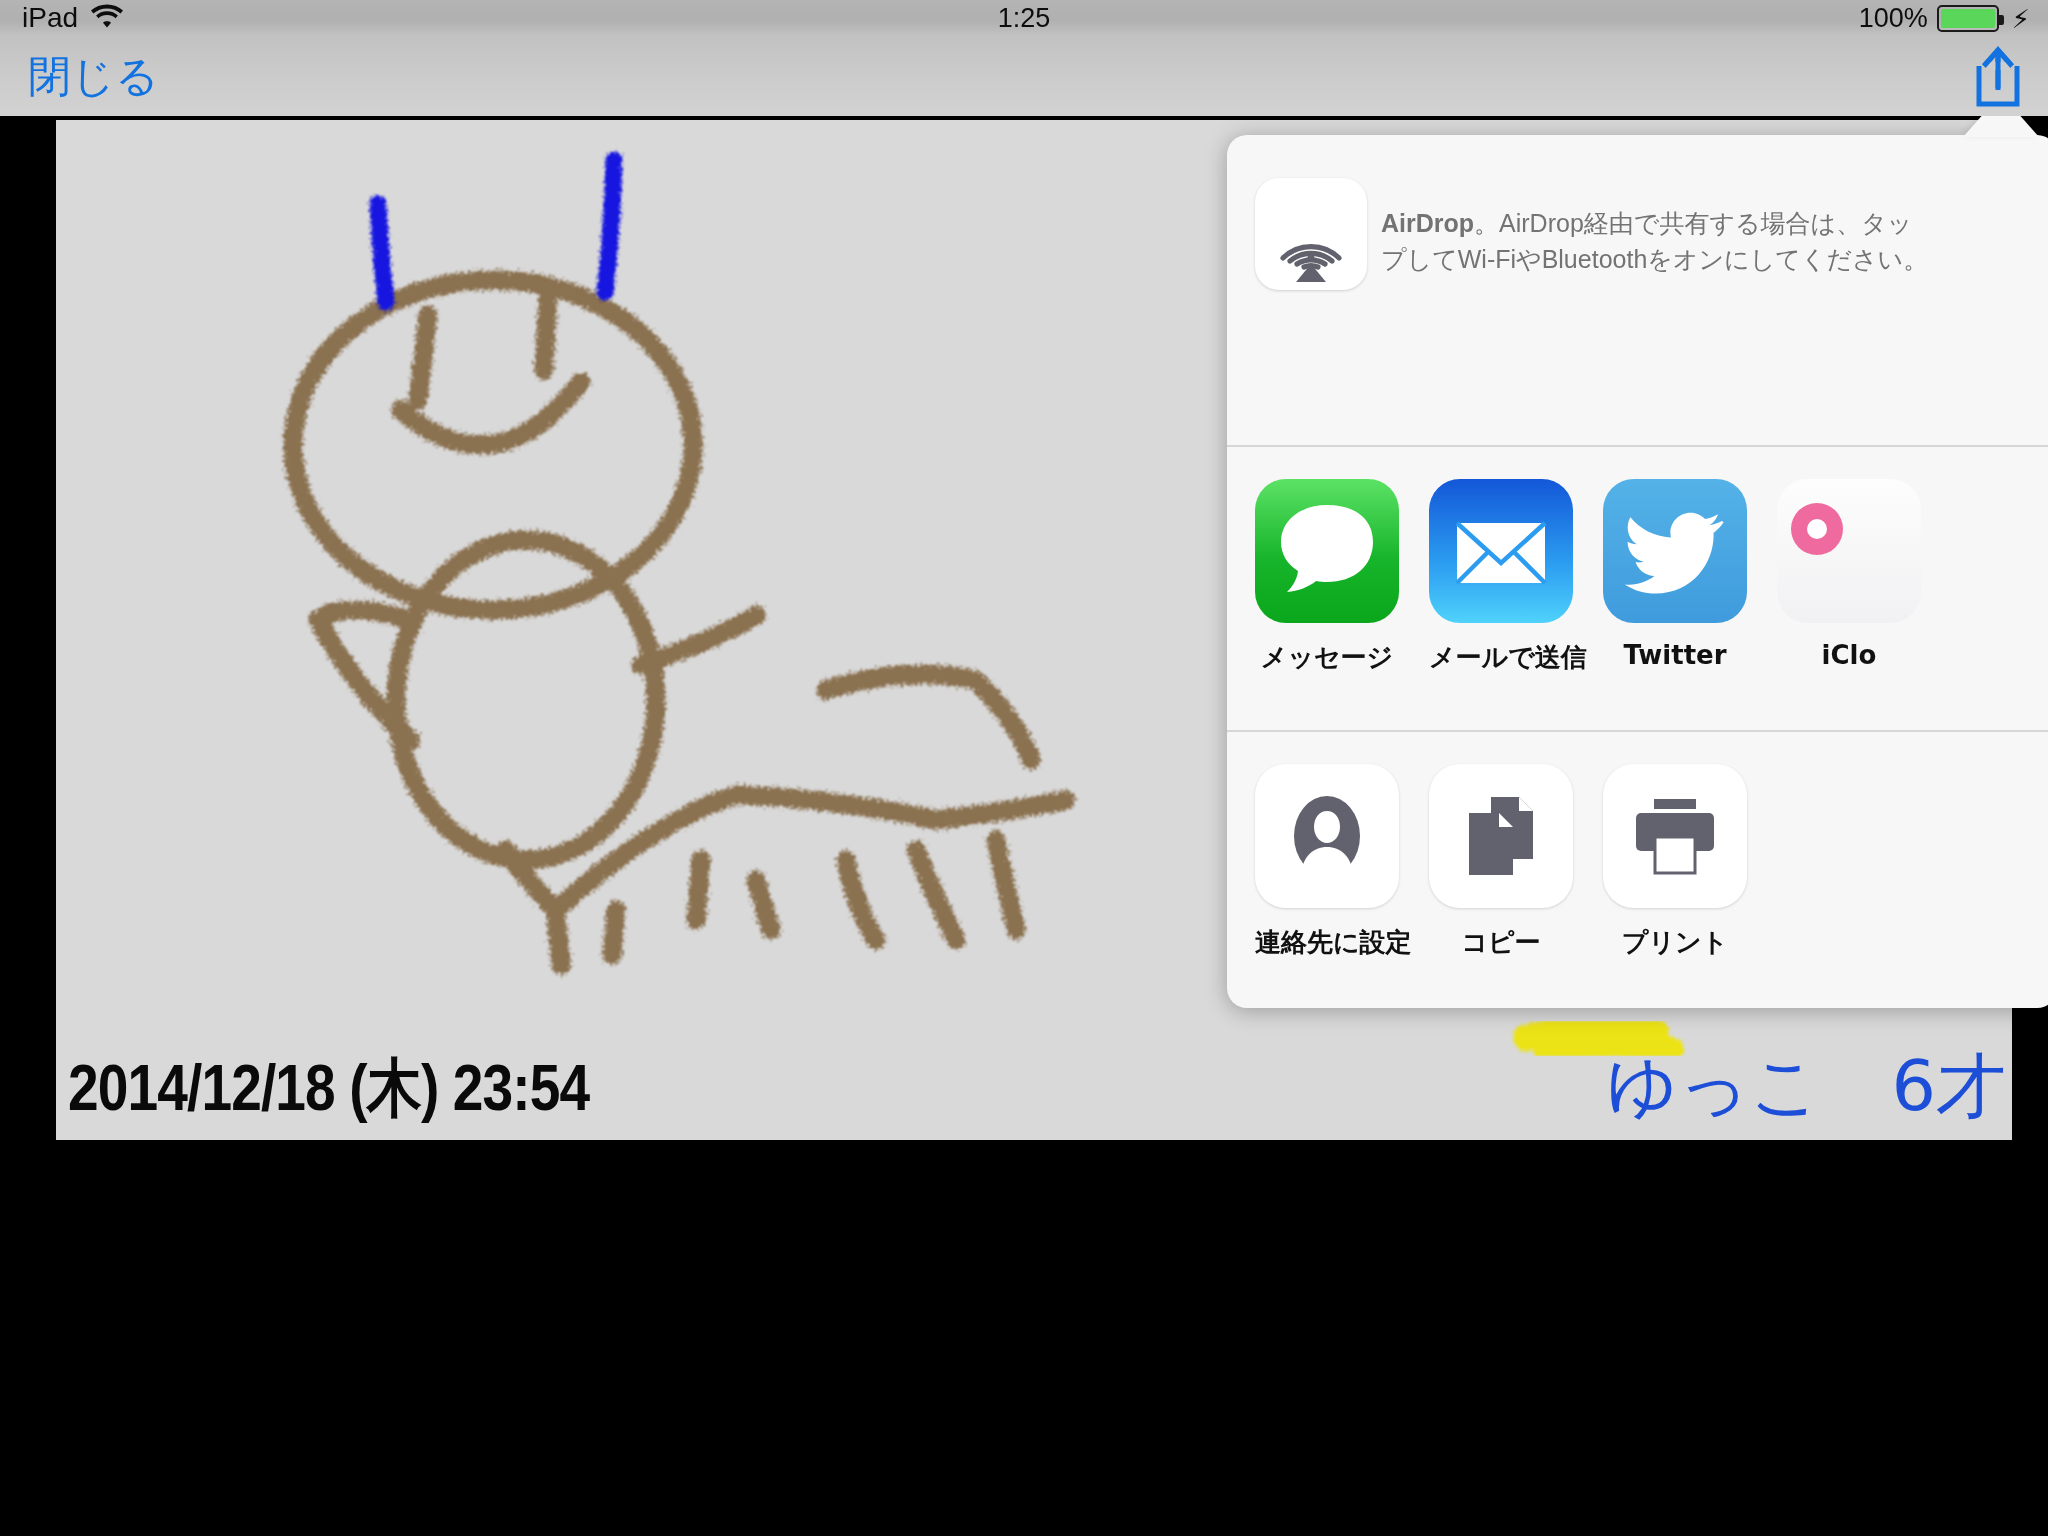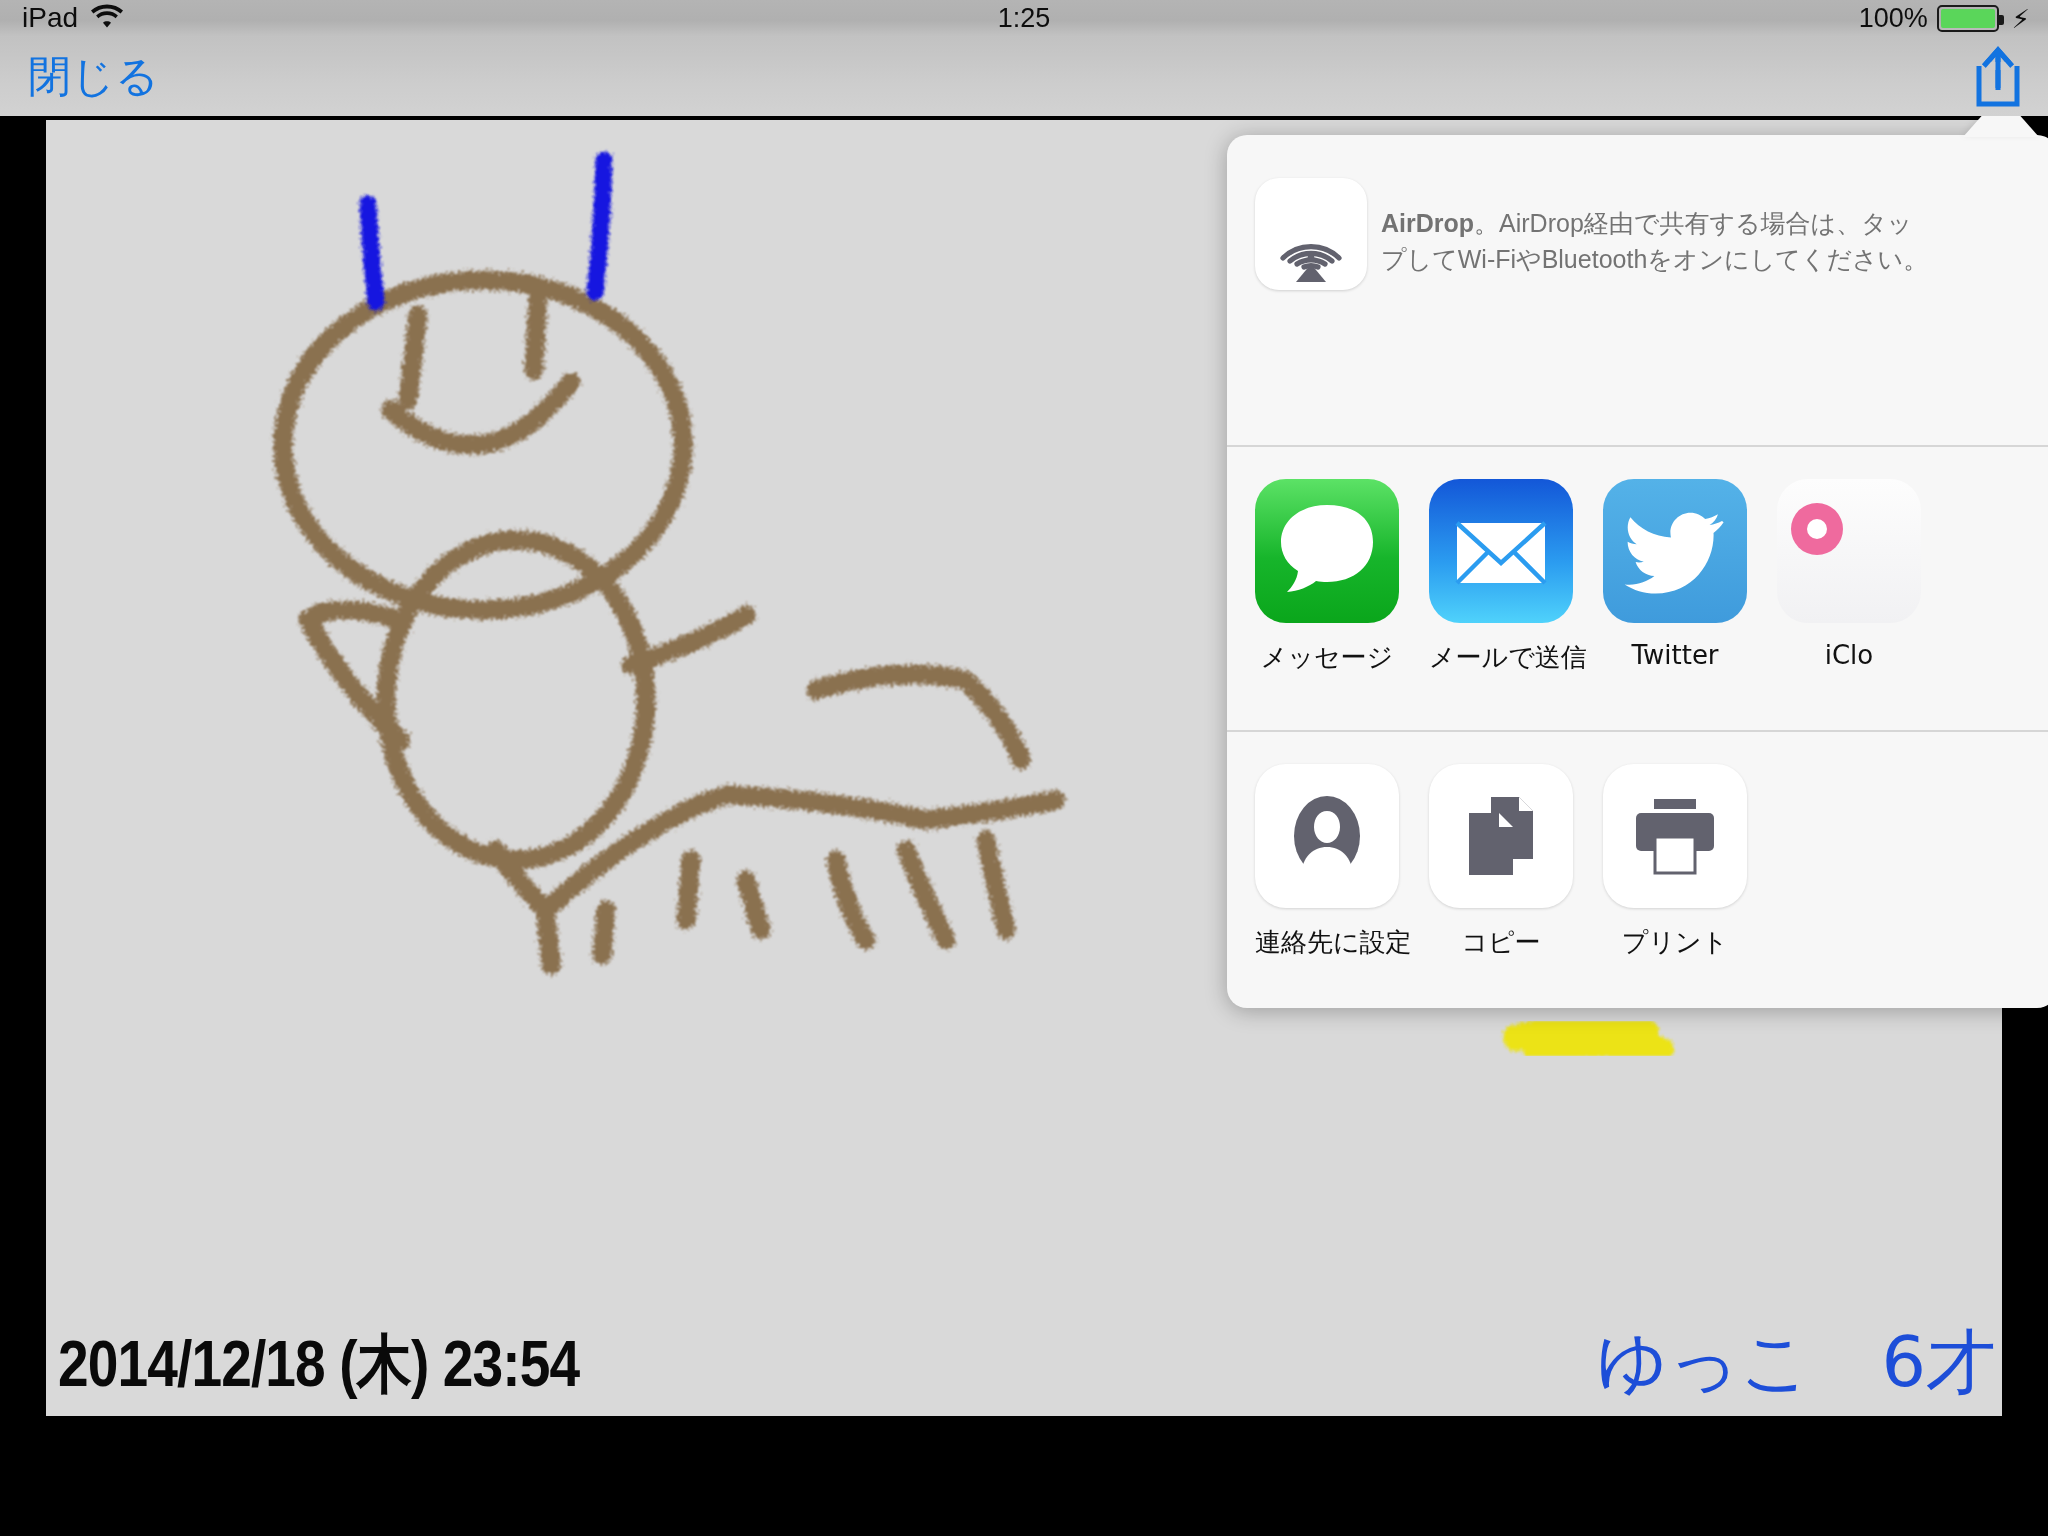--- a/index.html
+++ b/index.html
@@ -49,21 +49,21 @@
     font-family:"Liberation Sans","DejaVu Sans",sans-serif; cursor:pointer;
     padding:0;
   }
   #share-btn{
     position:absolute; right:22px; top:50%; transform:translateY(-50%);
     width:56px; height:62px; cursor:pointer;
   }
 
   
   #canvas-wrap{
-    position:absolute; left:46px; top:120px; width:1956px; height:1296px;
+    position:absolute; left:56px; top:120px; width:1956px; height:1020px;
     background:#d9d9d9; overflow:hidden; z-index:5;
   }
   #drawing{ position:absolute; inset:0; }
   #drawing svg{ position:absolute; left:0; top:0; }
 
   .cap-date{
     position:absolute; left:12px; bottom:8px;
     font-size:64px; font-weight:bold; color:#0a0a0a;
     transform:scaleX(0.86); transform-origin:left bottom;
     white-space:nowrap; letter-spacing:-1px;
@@ -109,21 +109,21 @@
   }
   .icon-cell{ width:144px; flex:0 0 auto; text-align:center; cursor:pointer; }
   .icon-tile{
     width:144px; height:144px; border-radius:31px; overflow:hidden;
     display:flex; align-items:center; justify-content:center;
     position:relative;
   }
   .icon-tile.plain{ background:#fff; box-shadow:0 1px 3px rgba(0,0,0,0.15); }
   .icon-label{
     margin-top:17px; font-size:26px; color:#111;
-    font-family:"DejaVu Sans",sans-serif; white-space:nowrap;
+    font-family:"DejaVu Sans",sans-serif; white-space:nowrap;font-weight:bold;
   }
   #apps-row{ height:283px; }
   #actions-row{ height:280px; }
 
   
   .t-messages{ background:linear-gradient(to bottom,#5ce266 0%,#17b52b 55%,#0aa61b 100%); }
   .t-mail{ background:linear-gradient(to bottom,#1357d8 0%,#2b9cf0 58%,#4fd2fb 100%); }
   .t-twitter{ background:linear-gradient(to bottom,#54b2e8 0%,#3f9bdc 100%); }
   .t-facebook{ background:linear-gradient(to bottom,#4b5c9a 0%,#2b3a78 100%); }
   .t-icloud{ background:linear-gradient(to bottom,#fdfdfd 0%,#f1f1f3 100%); }

